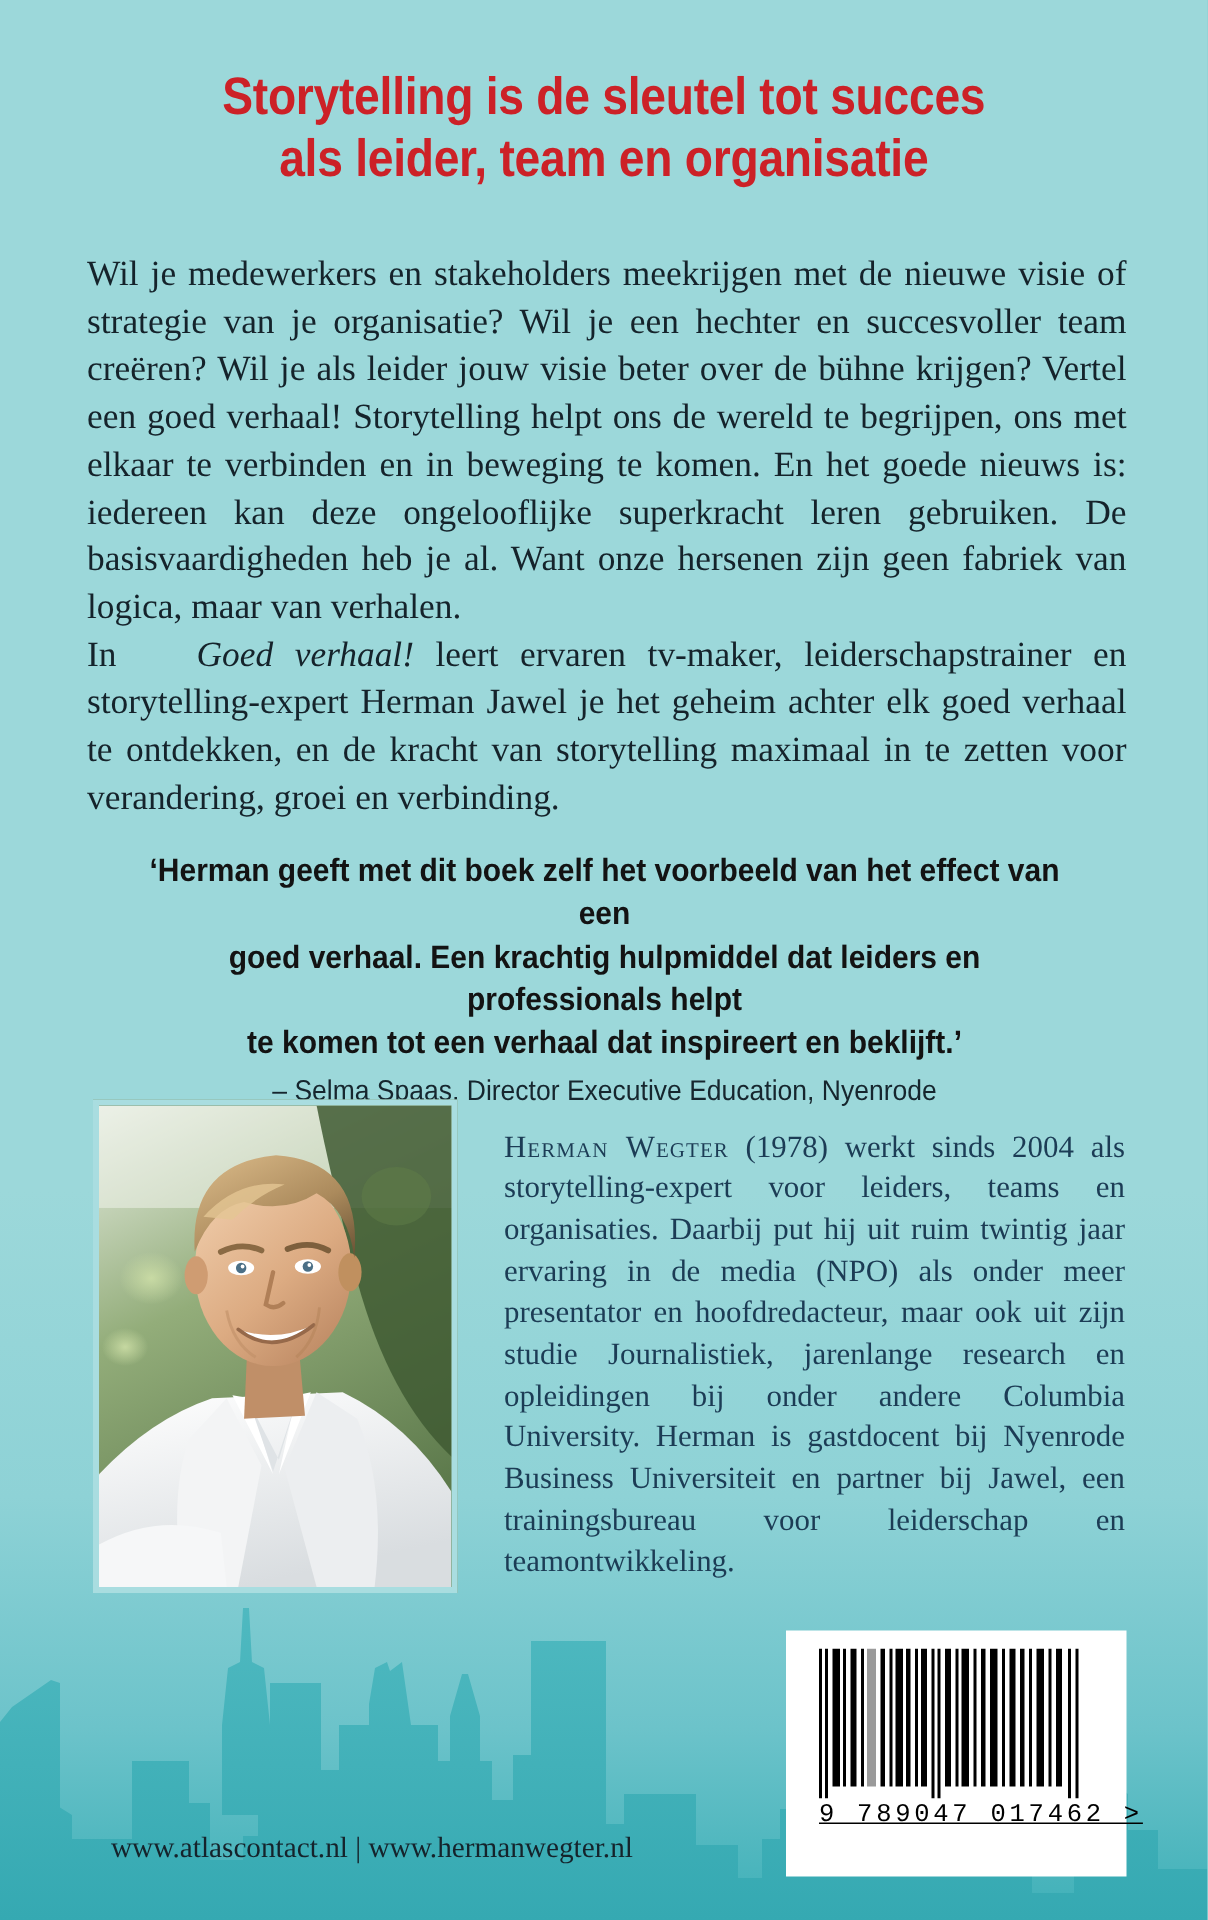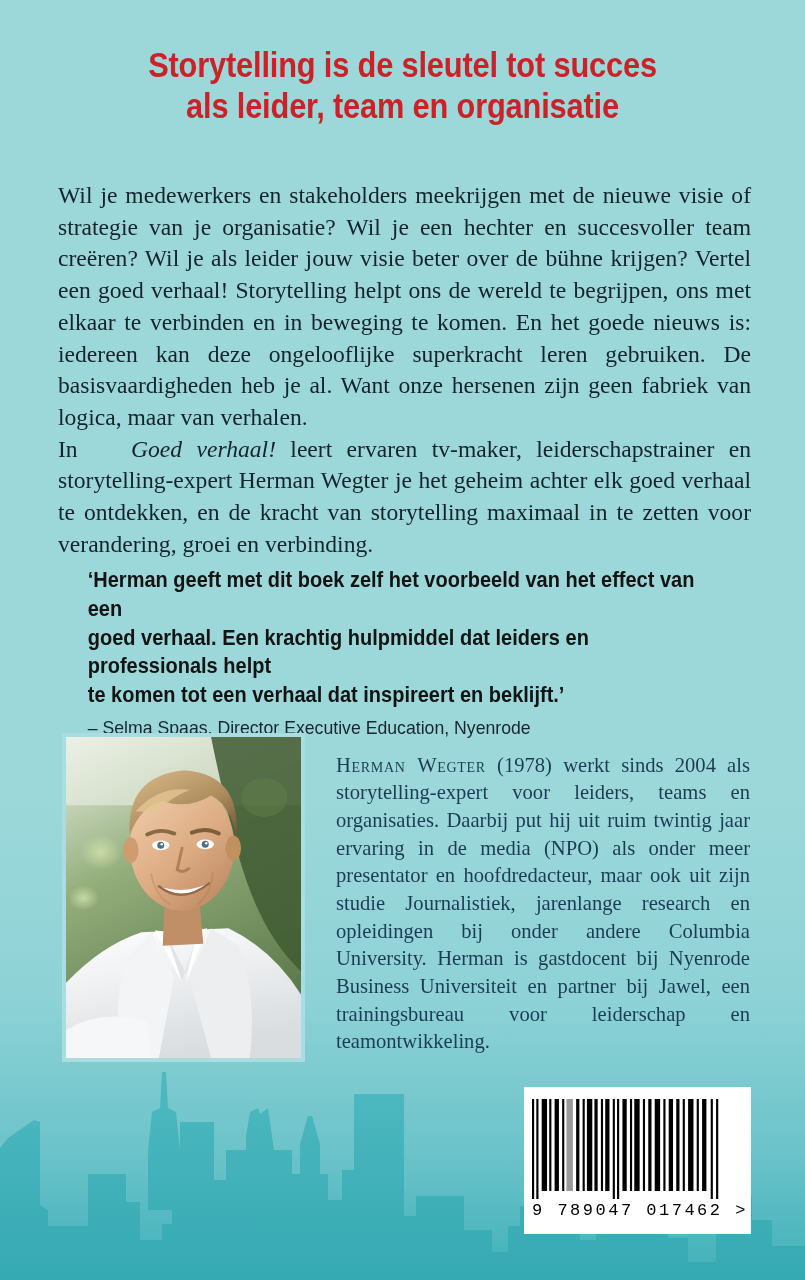--- a/index.html
+++ b/index.html
@@ -50,38 +50,38 @@
     letter-spacing: -0.2px;
     transform: scaleX(0.88);
     transform-origin: center top;
   }
   .headline .hl-line { display: block; white-space: nowrap; }
 
   
   .blurb {
     position: absolute;
     left: 58px;
-    top: 180px;
+    top: 168px;
     width: 693px;
     color: #15232b;
     font-size: 23.6px;
     line-height: 1.345;
     text-align: justify;
     text-justify: inter-word;
   }
   .blurb p { margin: 0; }
   .blurb em { font-style: italic; margin-left: 39px; }
 
   
   .quote-block {
     position: absolute;
     left: 64px;
     top: 566px;
     width: 678px;
-    text-align: left;
+    text-align: center;
     color: #131313;
   }
   .quote-text {
     font-family: "Liberation Sans Narrow", "Liberation Sans", sans-serif;
     font-weight: bold;
     font-size: 21.5px;
     line-height: 1.34;
     transform: scaleX(0.93);
     transform-origin: center top;
   }
@@ -127,24 +127,25 @@
     letter-spacing: 0.7px;
     margin-top: 27px;
   }
 
   
   .barcode-box {
     position: absolute;
     left: 524px;
     top: 1087px;
     width: 227px;
-    height: 147px;
+    height: 164px;
     background: #ffffff;
     box-sizing: border-box;
-    padding: 12px 22px 6px 8px;
+    padding: 12px 22px 6px 22px;
+    text-decoration: underline;
   }
   .barcode-bars {
     display: block;
     width: 100%;
     height: 100px;
   }
   .barcode-digits {
     margin-top: 2px;
     text-align: center;
     font-family: "Liberation Mono", monospace;
@@ -192,21 +193,21 @@
       L805,230 Z"></path>
   </svg>
 
   <div class="headline">
     <span class="hl-line">Storytelling is de sleutel tot succes</span>
     <span class="hl-line">als leider, team en organisatie</span>
   </div>
 
   <div class="blurb">
     <p>Wil je medewerkers en stakeholders meekrijgen met de nieuwe visie of strategie van je organisatie? Wil je een hechter en succesvoller team creëren? Wil je als leider jouw visie beter over de bühne krijgen? Vertel een goed verhaal! Storytelling helpt ons de wereld te begrijpen, ons met elkaar te verbinden en in beweging te komen. En het goede nieuws is: iedereen kan deze ongelooflijke superkracht leren gebruiken. De basisvaardigheden heb je al. Want onze hersenen zijn geen fabriek van logica, maar van verhalen.</p>
-    <p><span>In </span><em>Goed verhaal!</em><span> leert ervaren tv-maker, leiderschapstrainer en storytelling-expert Herman Wegter je het geheim achter elk goed verhaal te ontdekken, en de kracht van storytelling maximaal in te zetten voor verandering, groei en verbinding.</span></p>
+    <p><span>In </span><em>Goed verhaal!</em><span> leert ervaren tv-maker, leiderschapstrainer en storytelling-expert Herman Jawel je het geheim achter elk goed verhaal te ontdekken, en de kracht van storytelling maximaal in te zetten voor verandering, groei en verbinding.</span></p>
   </div>
 
   <div class="quote-block">
     <div class="quote-text">
       <span class="q-line">‘Herman geeft met dit boek zelf het voorbeeld van het effect van een</span>
       <span class="q-line">goed verhaal. Een krachtig hulpmiddel dat leiders en professionals helpt</span>
       <span class="q-line">te komen tot een verhaal dat inspireert en beklijft.’</span>
     </div>
     <div class="quote-attrib">– Selma Spaas, Director Executive Education, Nyenrode</div>
   </div>
@@ -319,14 +320,15 @@
       <rect x="140" y="0" width="2" height="92" fill="#000"></rect>
       <rect x="145" y="0" width="5" height="92" fill="#000"></rect>
       <rect x="153" y="0" width="2" height="92" fill="#000"></rect>
       <rect x="158" y="0" width="4" height="92" fill="#000"></rect>
       <rect x="166" y="0" width="2" height="100" fill="#000"></rect>
       <rect x="171" y="0" width="2" height="100" fill="#000"></rect>
     </svg>
     <div class="barcode-digits">9 789047 017462 &gt;</div>
   </div>
 
+  <div class="footer-urls">www.atlascontact.nl | www.hermanwegter.nl</div>
 
 </div>
 
 </body></html>

